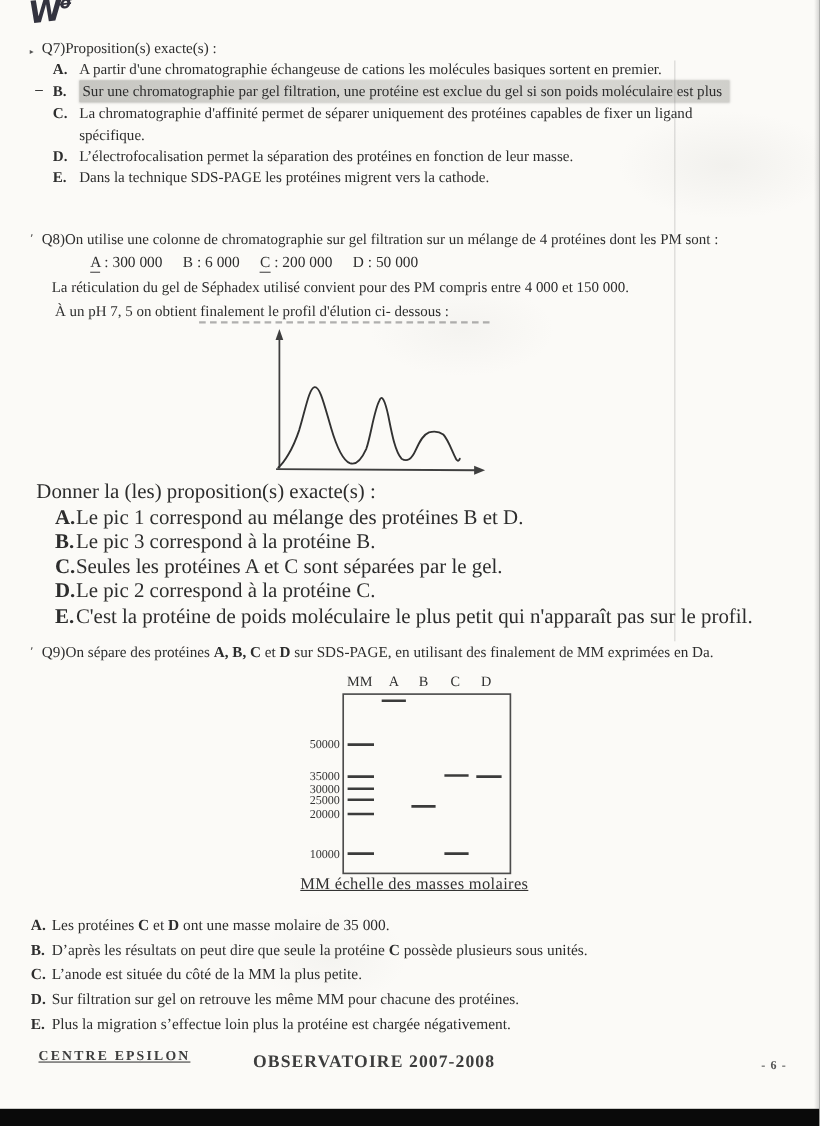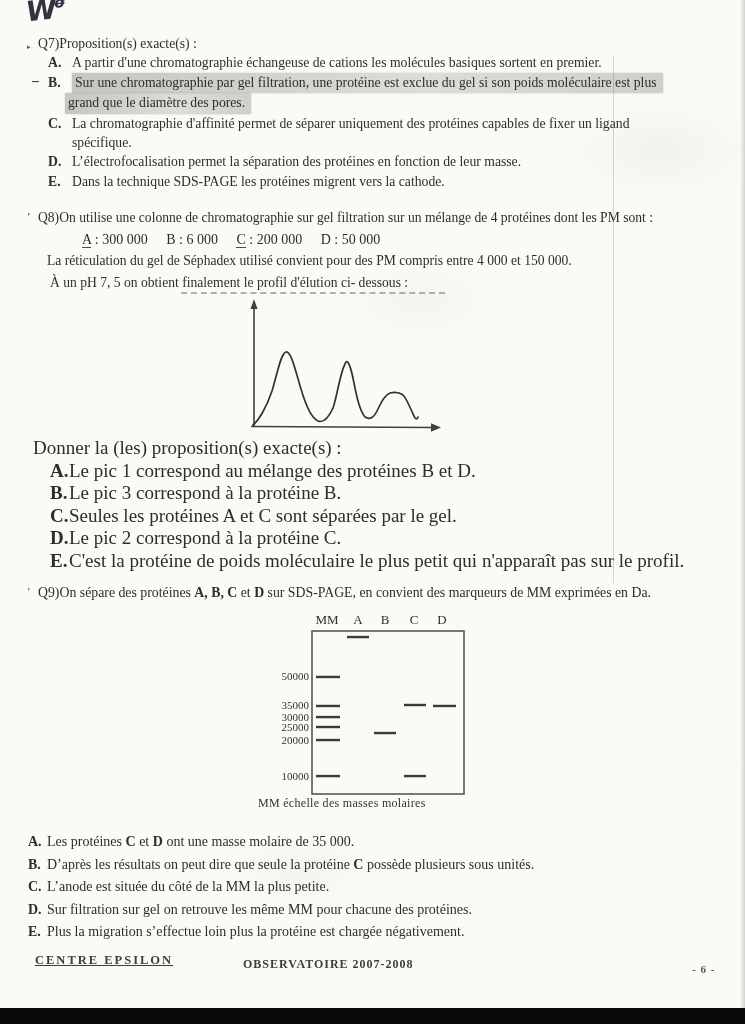--- a/index.html
+++ b/index.html
@@ -51,30 +51,30 @@
   
   .elution{left:238px;top:296px;}
   .axis{stroke:#3f3f3f;stroke-width:1.6;fill:none;}
   .arrow{fill:#3f3f3f;}
   .curve{stroke:#323232;stroke-width:1.7;fill:none;stroke-linecap:round;stroke-linejoin:round;}
   .gel{left:278px;top:608px;}
   .gel-box{fill:none;stroke:#4c4c4c;stroke-width:1.5;}
   .gel-header{font:13px "Liberation Serif",serif;fill:#2e2e2e;}
   .gel-label{font:11px "Liberation Serif",serif;fill:#333;}
   .gel-band{stroke:#3b3b3b;stroke-width:2.4;}
-  .gelcap{left:258px;top:796px;font-size:12px;color:#333;letter-spacing:.3px;}
+  .gelcap{left:273px;top:796px;font-size:15px;color:#333;letter-spacing:.3px;text-decoration:underline;}
   
   .crease{left:613px;top:55px;width:1px;height:528px;background:rgba(125,125,125,.30);}
   .right-edge{right:0;top:0;width:5px;height:1024px;
     background:linear-gradient(to left, rgba(120,120,120,.30), rgba(120,120,120,0));}
   .bottombar{left:0;top:1008px;width:745px;height:16px;background:#0a0a0a;}
   
   .footer{font-weight:bold;color:#3d3d3d;filter:blur(.35px);white-space:nowrap;}
   .footer-left{left:35px;top:953px;font-size:12.5px;letter-spacing:2px;text-decoration:underline;}
-  .footer-center{left:243px;top:957px;font-size:12px;letter-spacing:1px;}
+  .footer-center{left:230px;top:957px;font-size:16px;letter-spacing:1px;}
   .footer-right{left:692px;top:963px;font-size:11px;color:#555;letter-spacing:1px;}
 </style>
 </head>
 <body>
 
 <div class="canvas">
 
   <div class="abs handwriting"><span>W</span><span class="tail">σ̶</span></div>
 
   <div class="abs qblock q7">
@@ -86,21 +86,20 @@
       <span class="letter">A.</span>
       <span class="txt">A partir d'une chromatographie échangeuse de cations les molécules basiques sortent en premier.</span>
     </div>
     <div class="opt">
       <span class="pre-dash">–</span>
       <span class="letter">B.</span>
       <span class="hl">Sur une chromatographie par gel filtration, une protéine est exclue du gel si son poids moléculaire est plus</span>
     </div>
     <div class="opt">
       <span class="letter"></span>
-      <span class="hl hl2">grand que le diamètre des pores.</span>
     </div>
     <div class="opt">
       <span class="letter">C.</span>
       <span class="txt">La chromatographie d'affinité permet de séparer uniquement des protéines capables de fixer un ligand</span>
     </div>
     <div class="opt">
       <span class="letter"></span>
       <span class="txt">spécifique.</span>
     </div>
     <div class="opt">
@@ -157,21 +156,21 @@
         <span class="txt">Le pic 2 correspond à la protéine C.</span>
       </div>
     <div class="opt">
         <span class="letter">E.</span>
         <span class="txt">C'est la protéine de poids moléculaire le plus petit qui n'apparaît pas sur le profil.</span>
       </div>
   </div>
 
   <div class="abs qblock q9intro head">
     <span class="tick apos">’</span>
-    <span class="qnum">Q9)</span><span><span>On sépare des protéines </span><span class="b">A, B, C</span><span> et </span><span class="b">D</span><span> sur SDS-PAGE, en convient des marqueurs de MM exprimées en Da.</span></span>
+    <span class="qnum">Q9)</span><span><span>On sépare des protéines </span><span class="b">A, B, C</span><span> et </span><span class="b">D</span><span> sur SDS-PAGE, en utilisant des finalement de MM exprimées en Da.</span></span>
   </div>
 
   <svg class="abs gel" width="200" height="192" viewBox="0 0 200 192">
     <rect class="gel-box" x="34" y="23" width="152" height="163"></rect>
   <text x="49" y="16" text-anchor="middle" class="gel-header">MM</text>
       <text x="80" y="16" text-anchor="middle" class="gel-header">A</text>
       <text x="107" y="16" text-anchor="middle" class="gel-header">B</text>
       <text x="136" y="16" text-anchor="middle" class="gel-header">C</text>
       <text x="164" y="16" text-anchor="middle" class="gel-header">D</text>
       <text x="31" y="72.466" text-anchor="end" class="gel-label">50000</text>

